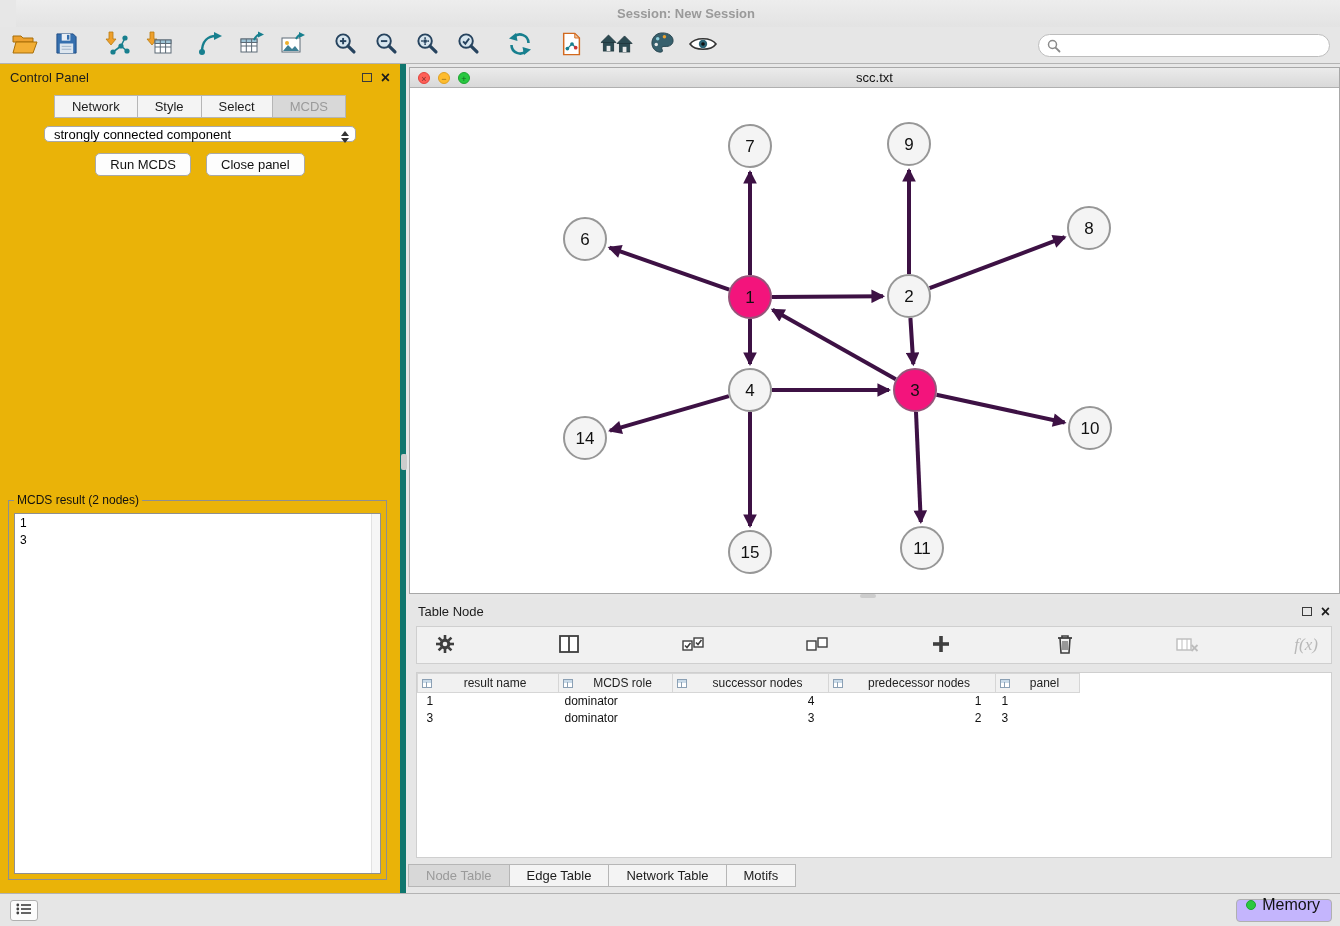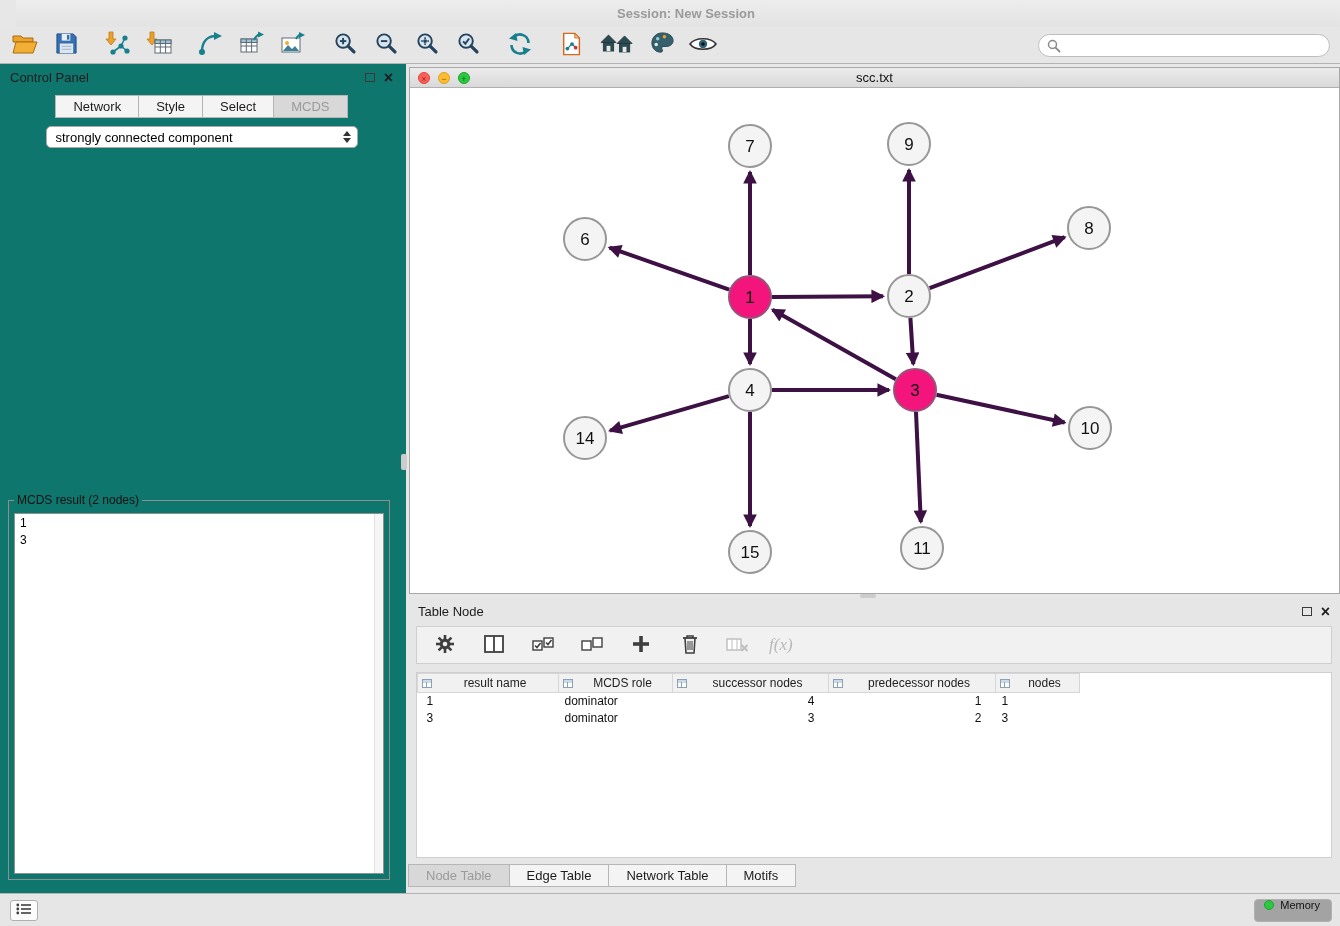--- a/index.html
+++ b/index.html
@@ -18,33 +18,33 @@
   .grp { display:flex; gap:11px; margin-right:22px; align-items:center; }
   .tool-btn { background:none; border:none; padding:0; width:30px; height:30px;
     display:flex; align-items:center; justify-content:center; }
   .search-wrap { margin-left:auto; position:relative; }
   .search-input { width:292px; height:23px; border:1px solid #bdbdbd; border-radius:12px;
     background:#fff; padding-left:26px; font-size:13px; outline:none; }
   .search-ic { position:absolute; left:9px; top:5px; }
 
   
   .control-panel { position:absolute; left:0; top:64px; width:406px; bottom:33px;
-    background:#0f766e; border-right:3px solid #0f766e; }
+    background:#eab308; border-right:6px solid #0f766e; }
   .panel-header { height:27px; display:flex; align-items:center; padding:0 10px;
     font-size:13px; color:#1c1c1c; }
   .win-controls { margin-left:auto; display:flex; gap:9px; align-items:center; }
   .float-ic { width:10px; height:9px; border:1.5px solid #3a3a3a; display:inline-block; }
   .close-ic { font-size:16px; font-weight:bold; color:#1c1c1c; line-height:10px; }
   .cp-tabs { display:flex; justify-content:center; margin-top:4px; }
   .cp-tab, .tp-tab { padding:3px 17px; font-size:13px; background:#f4f4f4;
     border:1px solid #b6b6b6; color:#1c1c1c; cursor:default; }
   .cp-tab + .cp-tab, .tp-tab + .tp-tab { border-left:none; }
   .cp-tab.active, .tp-tab.active { background:#d8d8d8; color:#9a9a9a; }
   .opt-label { text-align:center; margin-top:18px; font-size:13px; color:#111; }
-  .dropdown { position:relative; margin:8px auto 0; width:312px; height:22px;
+  .dropdown { position:relative; margin:8px auto 0; width:312px; height:16px;
     background:#fff; border:1px solid #a9a9a9; border-radius:5px;
     display:flex; align-items:center; padding-left:9px; font-size:13px; }
   .dd-arrows { position:absolute; right:6px; top:4px; display:flex; flex-direction:column; gap:2px; }
   .tri-up { width:0; height:0; border-left:4px solid transparent; border-right:4px solid transparent; border-bottom:5px solid #333; }
   .tri-dn { width:0; height:0; border-left:4px solid transparent; border-right:4px solid transparent; border-top:5px solid #333; }
   .cp-buttons { display:flex; justify-content:center; gap:15px; margin-top:11px; }
   .btn { height:23px; padding:0 14px; background:#fdfdfd; border:1px solid #a9a9a9;
     border-radius:5px; font-size:13px; color:#111; }
   .result-box { position:absolute; left:8px; right:13px; top:429px; bottom:13px;
     border:1px solid #8f8f8f; }
@@ -72,21 +72,21 @@
 
   .splitter-handle { position:absolute; left:860px; top:594px; width:16px; height:4px;
     background:#cccccc; border-radius:2px; }
   .v-handle { position:absolute; left:401px; top:454px; width:6px; height:16px;
     background:#cccccc; border-radius:2px; }
 
   
   .table-panel { position:absolute; left:408px; top:598px; right:0; bottom:33px; background:#e6e6e6; }
   .tp-toolbar { position:absolute; left:8px; right:8px; top:28px; height:38px;
     background:#f1f1f1; border:1px solid #cfcfcf; display:flex; align-items:center;
-    gap:19px; padding:0 13px; }
+    gap:19px; padding:0 13px;justify-content:space-between; }
   .fx-label { font-family:"Liberation Serif",serif; font-style:italic; font-size:17px; color:#b8b8b8; }
   .tp-table-wrap { position:absolute; left:8px; right:8px; top:74px; height:186px;
     background:#fff; border:1px solid #cfcfcf; overflow:hidden; }
   table { border-collapse:collapse; table-layout:fixed; }
   th { height:19px; background:#f1f1f1; border:1px solid #d6d6d6; font-size:12px;
     font-weight:normal; color:#222; text-align:center; position:relative; padding:0 4px 0 18px; }
   .hdr-ic { position:absolute; left:4px; top:5px; width:10px; height:9px;
     border:1px solid #8ba0b4; background:linear-gradient(#c9dae8,#c9dae8) 0 0/10px 3px no-repeat,#fff; }
   .hdr-ic::after { content:""; position:absolute; left:3px; top:2px; bottom:0; width:1px; background:#8ba0b4; }
   td { height:17px; font-size:12px; color:#111; padding:1px 6px; background:#fff; }
@@ -94,22 +94,22 @@
   td:nth-child(3), td:nth-child(4) { text-align:right; padding-right:14px; }
   .tp-tabs { position:absolute; bottom:6px; left:0; right:0; display:flex; }
 
   
   .status-bar { position:absolute; left:0; bottom:0; width:100%; height:33px;
     background:#e6e6e6; border-top:1px solid #b3b3b3; }
   .list-btn { position:absolute; left:10px; top:6px; width:28px; height:21px;
     background:#fcfcfc; border:1px solid #b0b0b0; border-radius:3px;
     display:flex; align-items:center; justify-content:center; }
   .memory-btn { position:absolute; right:8px; top:5px; height:23px; padding:0 11px 12px 9px;
-    background:#a3a3a3; border:1px solid #b0b0b0; border-radius:4px;
-    display:flex; align-items:center; gap:6px; font-size:11px; color:#111; }
+    background:#c4b5fd; border:1px solid #b0b0b0; border-radius:4px;
+    display:flex; align-items:center; gap:6px; font-size:16px; color:#111; }
   .green-dot { width:10px; height:10px; border-radius:50%; background:#2bc840; border:1px solid #1ea332; }
 </style>
 </head>
 <body>
 
 <div class="titlebar">
   <span>Session: New Session</span>
 </div>
 
 <div class="toolbar">
@@ -293,20 +293,24 @@
       <div class="cp-tab">Style</div>
       <div class="cp-tab">Select</div>
       <div class="cp-tab active">MCDS</div>
     </div>
   <div class="dropdown">
     <span>strongly connected component</span>
     <span class="dd-arrows">
         <span class="tri-up"></span>
         <span class="tri-dn"></span>
       </span>
+  </div>
+  <div class="cp-buttons">
+    <button class="btn">Run MCDS</button>
+    <button class="btn">Close panel</button>
   </div>
   <fieldset class="result-box">
     <legend>MCDS result (2 nodes)</legend>
     <div class="result-list">
         <div>1</div>
         <div>3</div>
       </div>
     <div class="result-scroll" style="right:6px;top:7px;bottom:6px;"></div>
   </fieldset>
 </div>
@@ -479,21 +483,21 @@
           <col style="width: 156px;">
           <col style="width: 167px;">
           <col style="width: 84px;">
         </colgroup>
       <thead>
           <tr>
             <th><span class="hdr-ic"></span><span>result name</span></th>
             <th><span class="hdr-ic"></span><span>MCDS role</span></th>
             <th><span class="hdr-ic"></span><span>successor nodes</span></th>
             <th><span class="hdr-ic"></span><span>predecessor nodes</span></th>
-            <th><span class="hdr-ic"></span><span>nodes</span></th>
+            <th><span class="hdr-ic"></span><span>panel</span></th>
           </tr>
         </thead>
       <tbody>
           <tr>
             <td>1</td>
             <td>dominator</td>
             <td>4</td>
             <td>1</td>
             <td>1</td>
           </tr>

